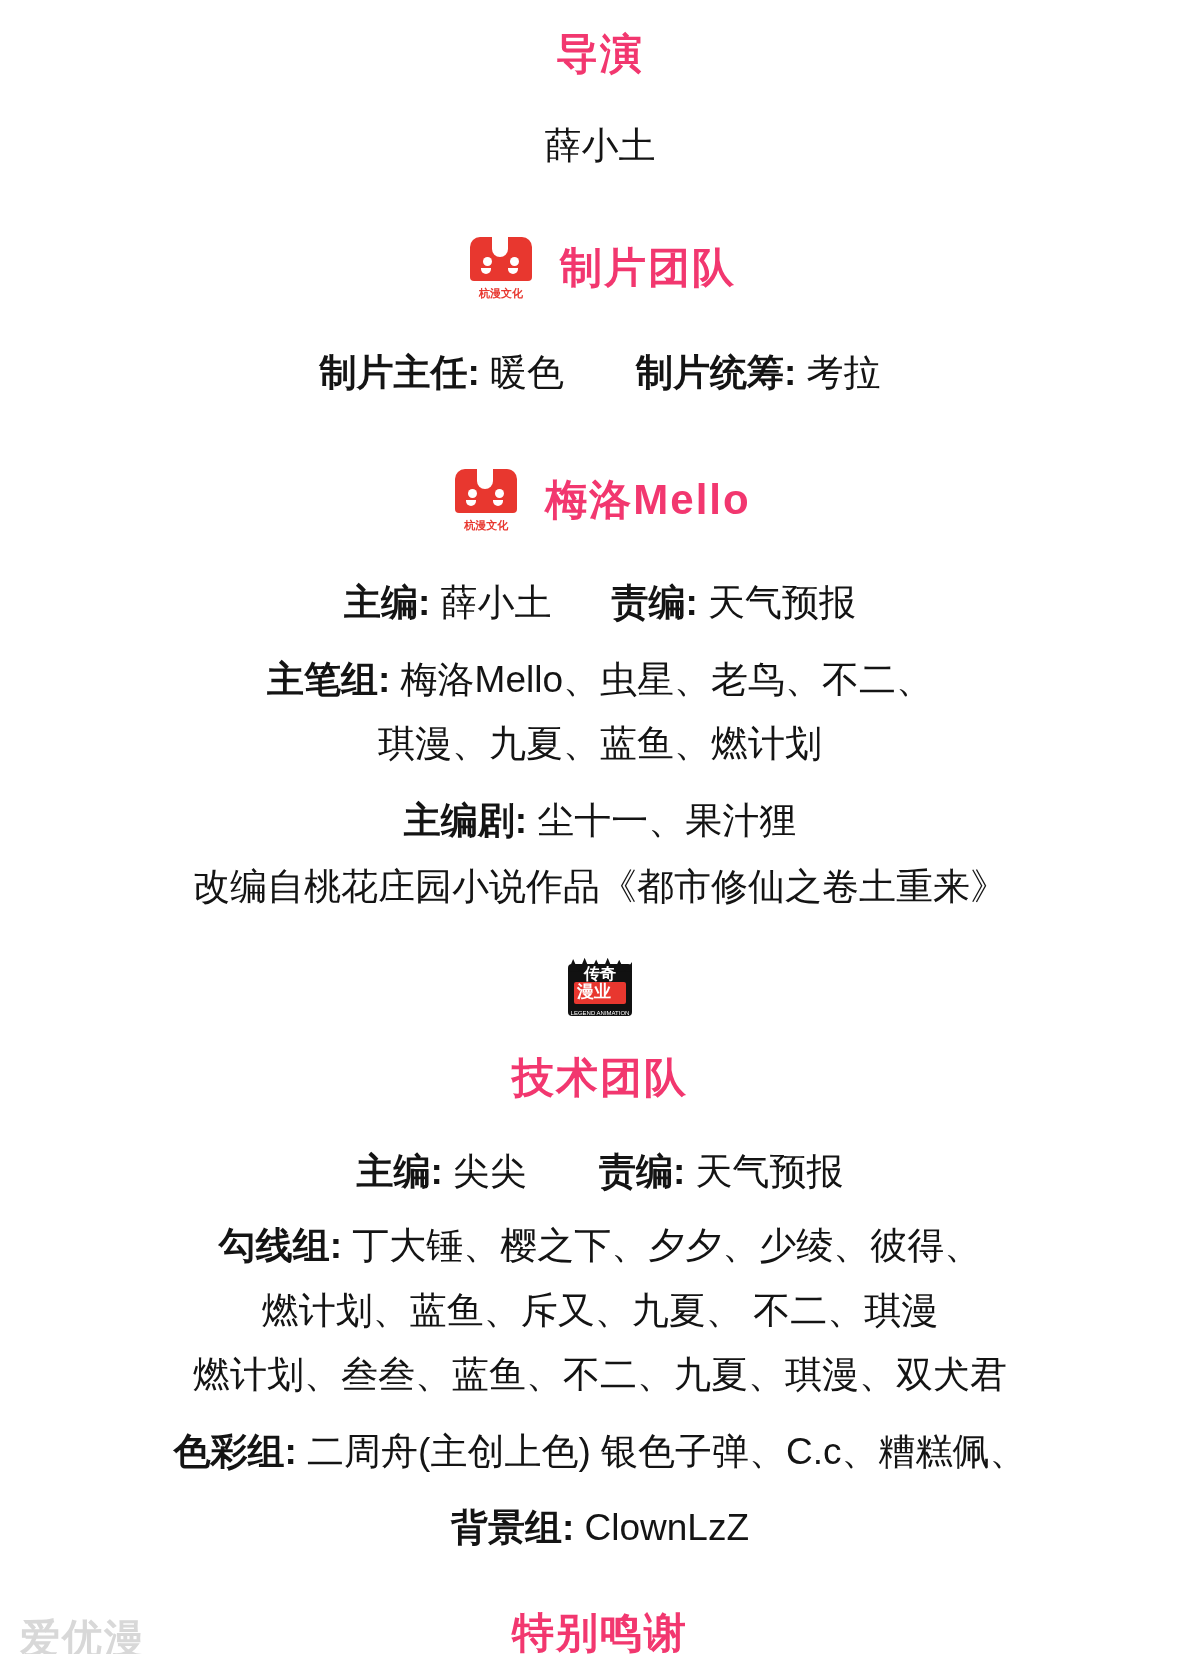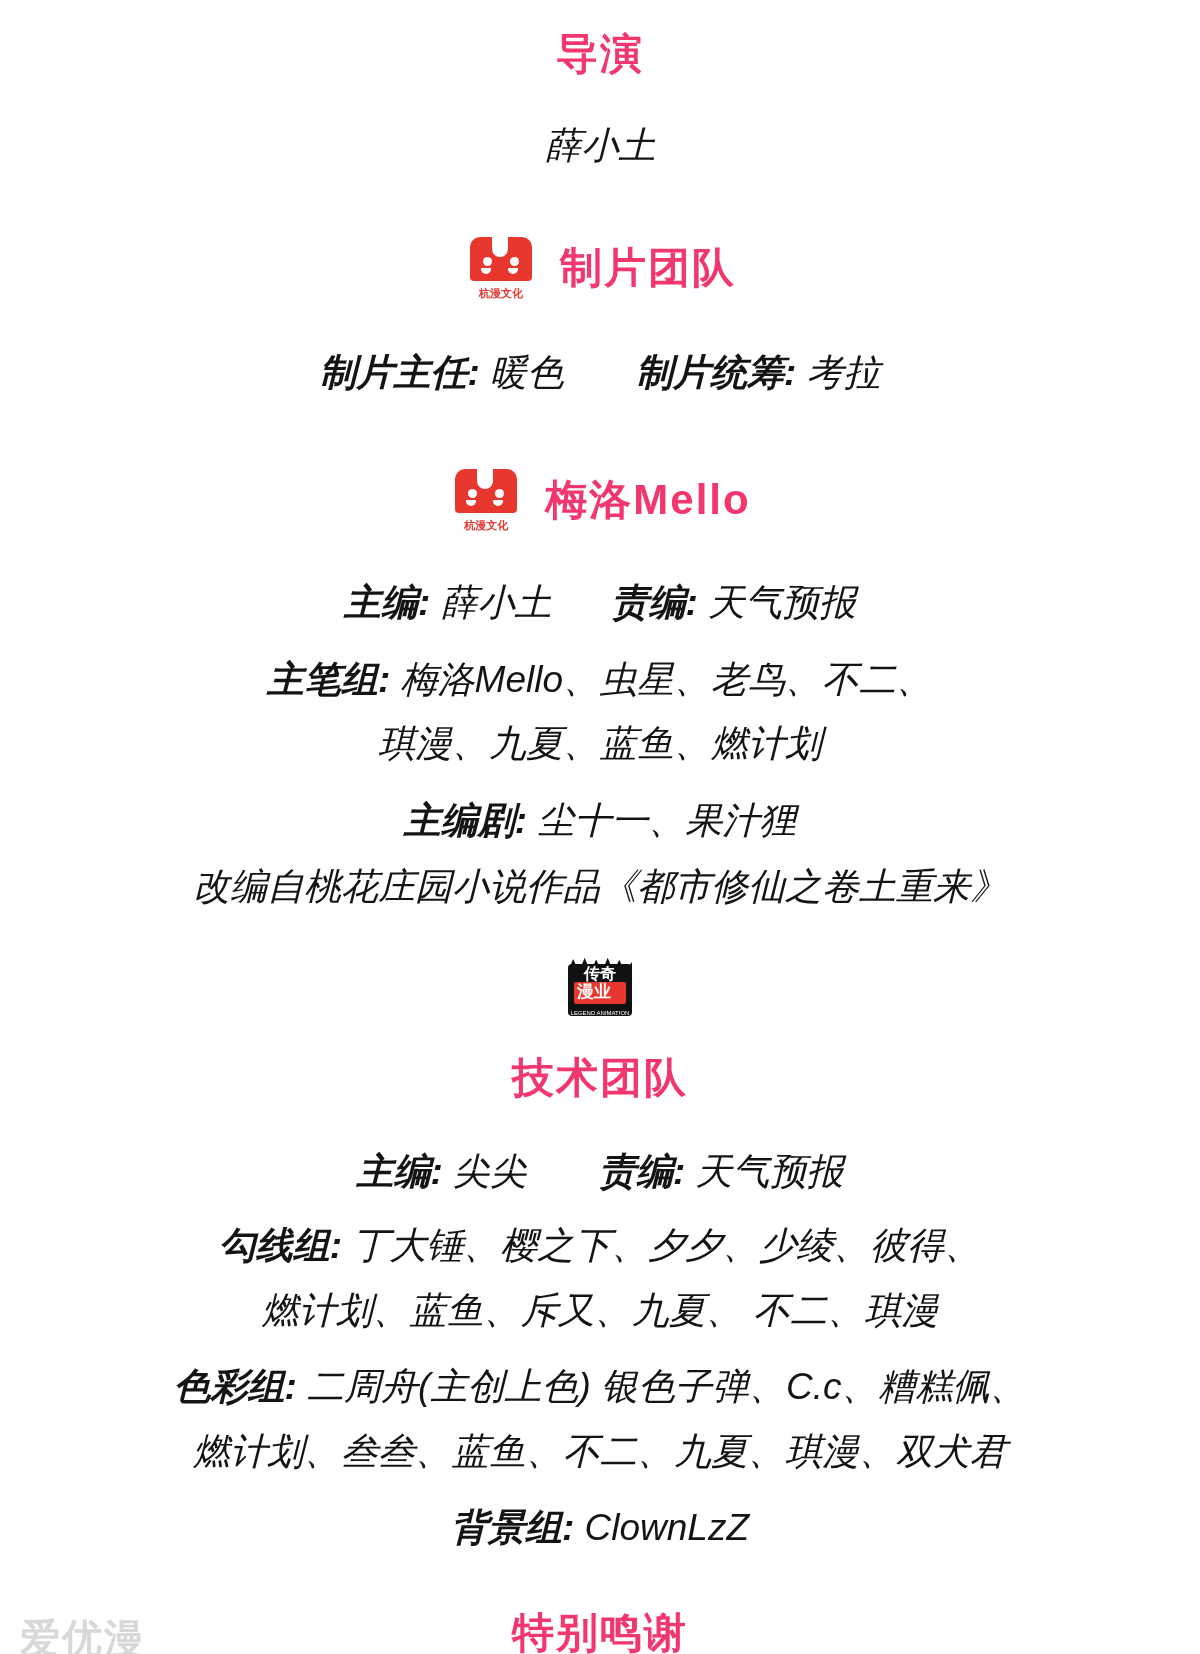--- a/index.html
+++ b/index.html
@@ -34,21 +34,20 @@
     align-items: center;
     justify-content: center;
     gap: 22px;
   }
   .line {
     text-align: center;
     font-size: 37px;
     line-height: 1.42;
     color: #141414;
     font-weight: 500;
-    font-style: italic;
   }
   .spread {
     display: flex;
     justify-content: center;
     gap: 72px;
     flex-wrap: wrap;
   }
   .spread3 {
     display: flex;
     justify-content: center;
@@ -289,25 +288,25 @@
       <span class="val">天气预报</span>
     </span>
   </div>
 
   <div class="line" id="tech-line-1">
     <span class="lbl">勾线组:</span>
     <span class="val">丁大锤、樱之下、夕夕、少绫、彼得、</span>
   </div>
   <div class="line" id="tech-line-2">燃计划、蓝鱼、斥又、九夏、 不二、琪漫</div>
 
+  <div class="line" id="color-line-2">燃计划、叁叁、蓝鱼、不二、九夏、琪漫、双犬君</div>
   <div class="line" id="color-line-1">
     <span class="lbl">色彩组:</span>
     <span class="val">二周舟(主创上色) 银色子弹、C.c、糟糕佩、</span>
   </div>
-  <div class="line" id="color-line-2">燃计划、叁叁、蓝鱼、不二、九夏、琪漫、双犬君</div>
 
   <div class="line" id="bg-line">
     <span class="lbl">背景组:</span>
     <span class="val">ClownLzZ</span>
   </div>
 
   <div class="section-title blk" id="thanks-title">特别鸣谢</div>
   <div class="line left-ind" id="thanks-line-1">
     <span class="lbl">历史人员:</span>
     <span class="val">布鸽古古、陈晓东、张慧成、丁大锤、一盅羊、</span>

